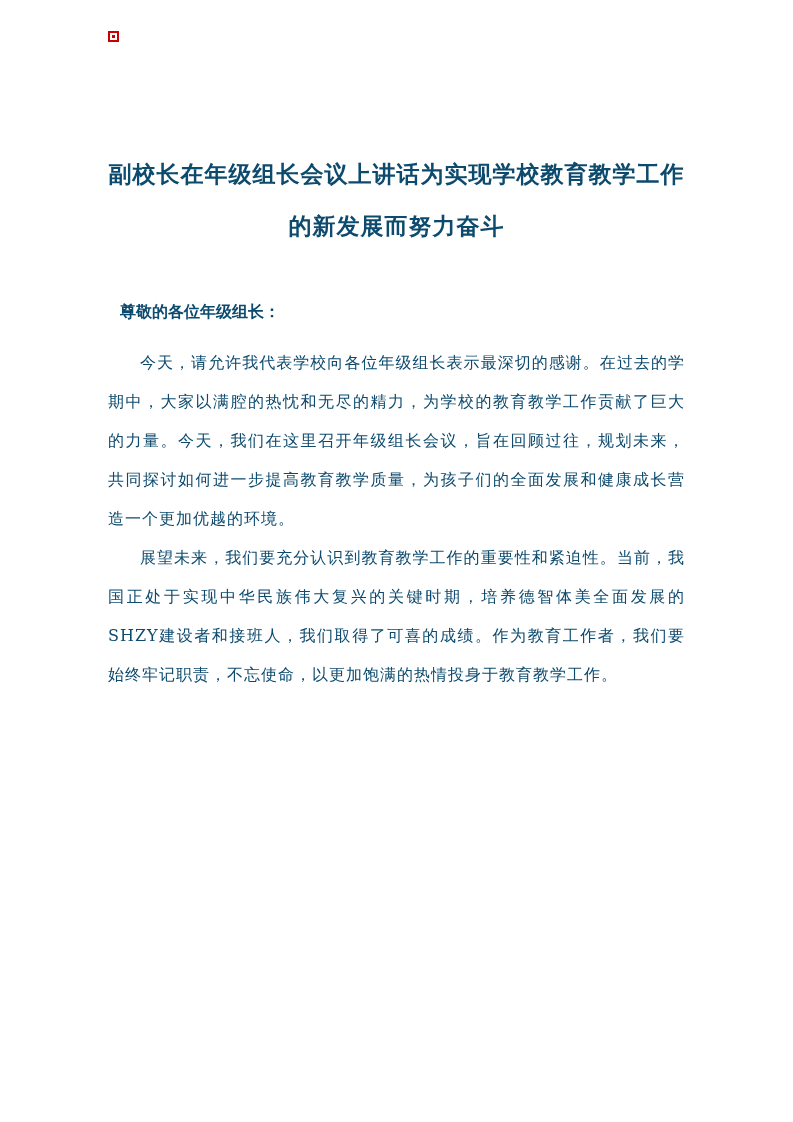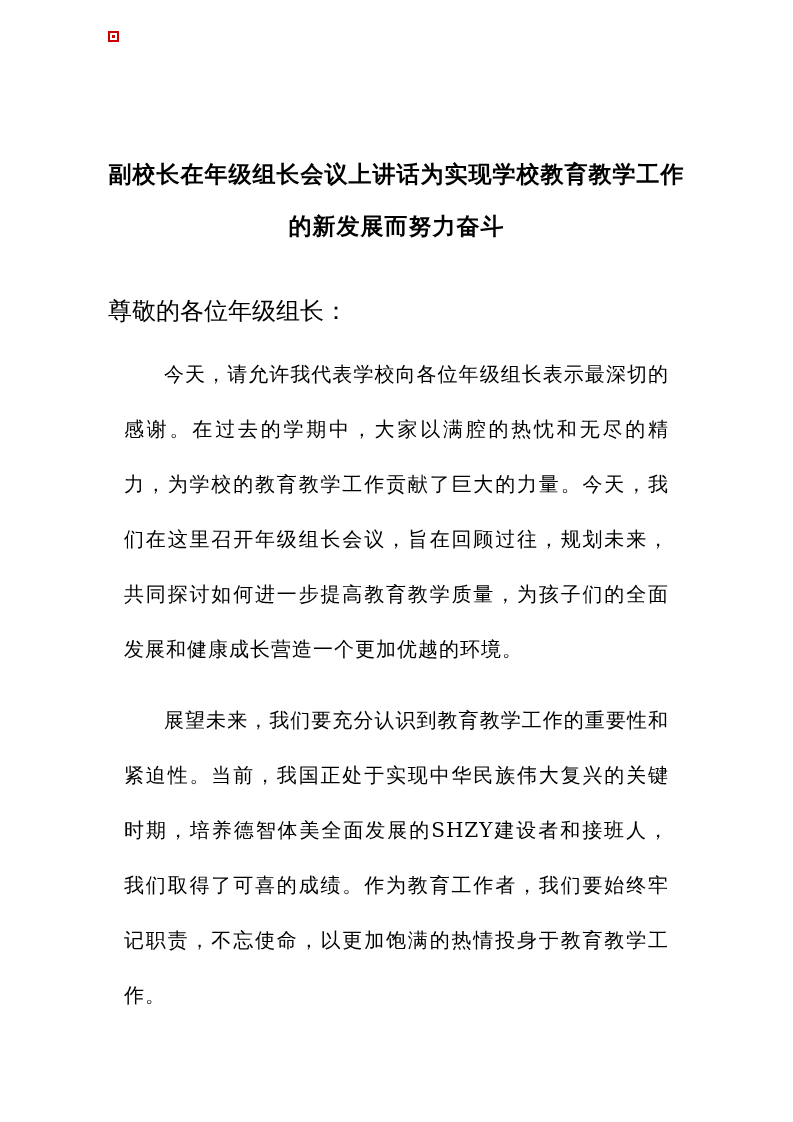--- a/index.html
+++ b/index.html
@@ -8,21 +8,21 @@
     background: #ffffff;
   }
   .page {
     position: relative;
     width: 793px;
     height: 1122px;
     margin: 0 auto;
     background: #ffffff;
     box-sizing: border-box;
     padding: 148px 108px 0 108px;
-    color: #000000;
+    color: #0c4a6e;
     font-family: "DejaVu Serif", "Liberation Serif", serif;
     overflow: hidden;
   }
   .red-mark {
     position: absolute;
     left: 108px;
     top: 31px;
     width: 11px;
     height: 11px;
     border: 2px solid #cc0000;
@@ -39,29 +39,30 @@
   }
   .doc-title {
     margin: 0 0 40px 0;
     font-size: 23px;
     font-weight: 700;
     text-align: center;
     line-height: 52px;
     letter-spacing: 1px;
   }
   .salutation {
-    margin: 0;
-    font-size: 24px;
+    margin: 12px;
+    font-size: 16px;
     line-height: 39px;
     text-align: justify;
+    font-weight: bold;
   }
   .para {
-    margin: 16px;
-    font-size: 20px;
-    line-height: 55px;
+    margin: 0;
+    font-size: 16px;
+    line-height: 39px;
     text-align: justify;
     text-indent: 2em;
     letter-spacing: 1px;
   }
 </style>
 </head>
 <body>
 
 <div class="page">
 

